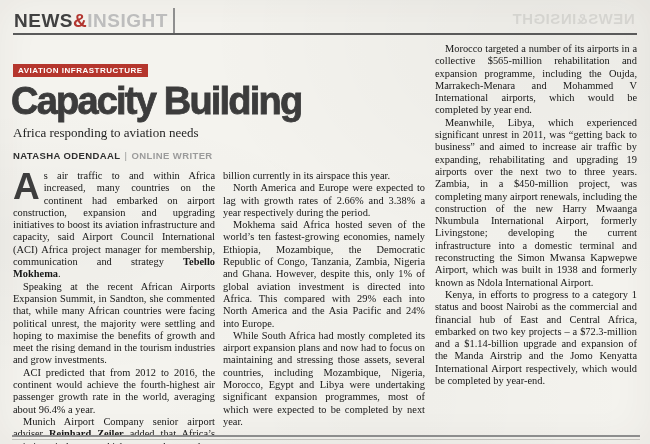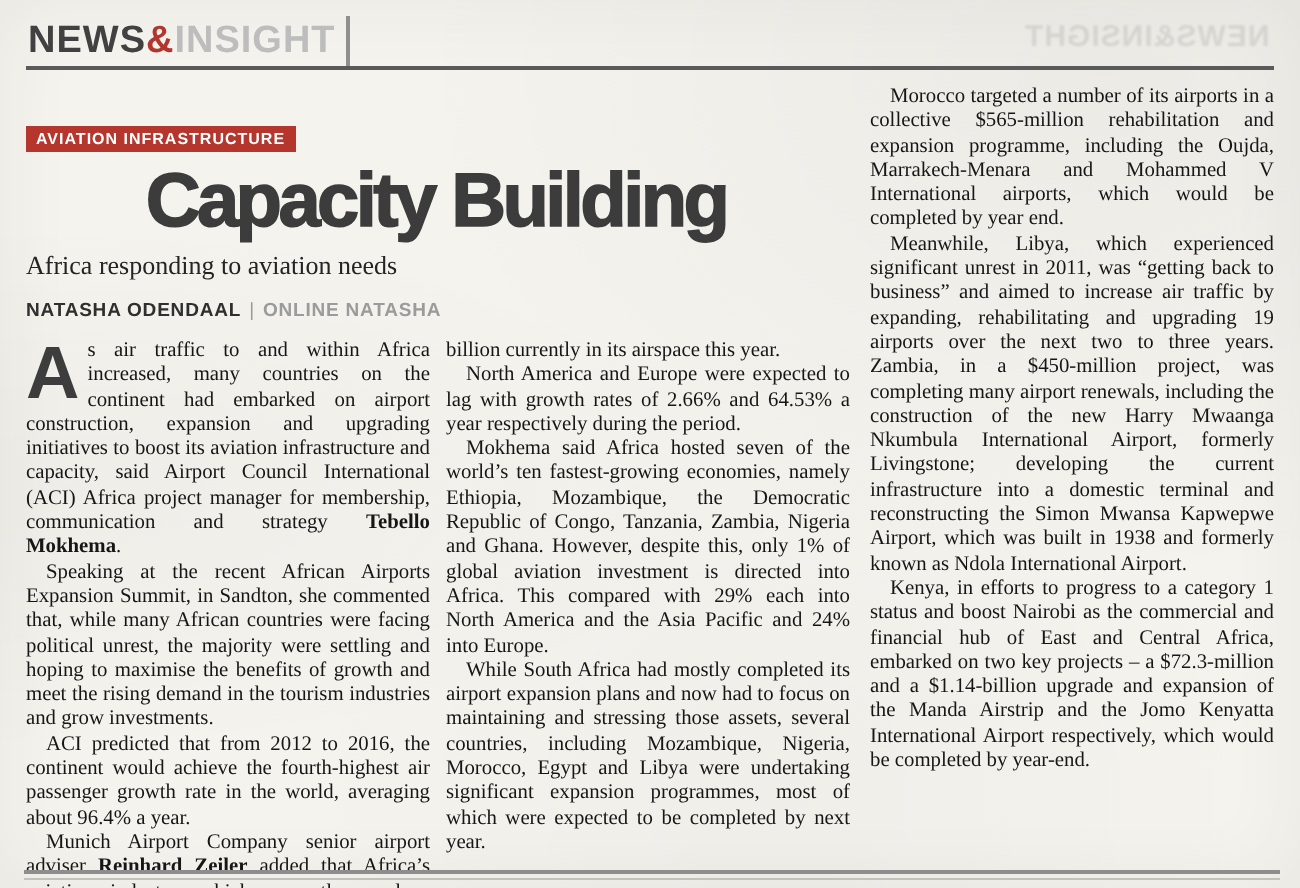--- a/index.html
+++ b/index.html
@@ -78,21 +78,20 @@
   .headline {
     margin: 3px 0 0 -2px;
     font-family: "Liberation Sans", "DejaVu Sans", sans-serif;
     font-weight: 700;
     font-size: 38px;
     line-height: 42px;
     letter-spacing: -1.8px;
     color: #3c3c3c;
     -webkit-text-stroke: 0.8px #3c3c3c;
     white-space: nowrap;
-    text-align: center;
   }
   .subtitle {
     margin: 3px 0 0 0;
     font-family: "Liberation Serif", serif;
     font-weight: 400;
     font-size: 13px;
     color: #242424;
   }
   .byline {
     margin-top: 9px;
@@ -152,34 +151,34 @@
   </header>
 
   <div class="content">
     <div class="left">
 
       <div class="article-header">
         <span class="kicker">AVIATION INFRASTRUCTURE</span>
         <h1 class="headline">Capacity Building</h1>
         <h2 class="subtitle">Africa responding to aviation needs</h2>
         <div class="byline">
-          <span class="byline-author">NATASHA ODENDAAL</span><span class="byline-sep">|</span><span class="byline-role">ONLINE NATASHA</span>
+          <span class="byline-author">NATASHA ODENDAAL</span><span class="byline-sep">|</span><span class="byline-role">ONLINE WRITER</span>
         </div>
       </div>
 
       <div class="twocol">
         <div class="col">
             <p class="para"><span class="dropcap">A</span><span>s air traffic to and within Africa increased, many countries on the continent had embarked on airport construction, expansion and upgrading initiatives to boost its aviation infrastructure and capacity, said Airport Council International (ACI) Africa project manager for membership, communication and strategy </span><span class="bold-name">Tebello Mokhema</span><span>.</span></p>
             <p class="para indent"><span>Speaking at the recent African Airports Expansion Summit, in Sandton, she commented that, while many African countries were facing political unrest, the majority were settling and hoping to maximise the benefits of growth and meet the rising demand in the tourism industries and grow investments.</span></p>
             <p class="para indent"><span>ACI predicted that from 2012 to 2016, the continent would achieve the fourth-highest air passenger growth rate in the world, averaging about 96.4% a year.</span></p>
             <p class="para indent"><span>Munich Airport Company senior airport adviser </span><span class="bold-name">Reinhard Zeiler</span><span> added that Africa’s aviation industry, which currently employs about 56-million people, would carry three-</span></p>
           </div>
         <div class="col">
             <p class="para"><span>billion currently in its airspace this year.</span></p>
-            <p class="para indent"><span>North America and Europe were expected to lag with growth rates of 2.66% and 64.53% a year respectively during the period.</span></p>
+            <p class="para indent"><span>North America and Europe were expected to lag with growth rates of 2.66% and 3.38% a year respectively during the period.</span></p>
             <p class="para indent"><span>Mokhema said Africa hosted seven of the world’s ten fastest-growing economies, namely Ethiopia, Mozambique, the Democratic Republic of Congo, Tanzania, Zambia, Nigeria and Ghana. However, despite this, only 1% of global aviation investment is directed into Africa. This compared with 29% each into North America and the Asia Pacific and 24% into Europe.</span></p>
             <p class="para indent"><span>While South Africa had mostly completed its airport expansion plans and now had to focus on maintaining and stressing those assets, several countries, including Mozambique, Nigeria, Morocco, Egypt and Libya were undertaking significant expansion programmes, most of which were expected to be completed by next year.</span></p>
           </div>
       </div>
 
     </div>
 
     <div class="right-wrap">
       <div class="col">
           <p class="para indent"><span>Morocco targeted a number of its airports in a collective $565-million rehabilitation and expansion programme, including the Oujda, Marrakech-Menara and Mohammed V International airports, which would be completed by year end.</span></p>

